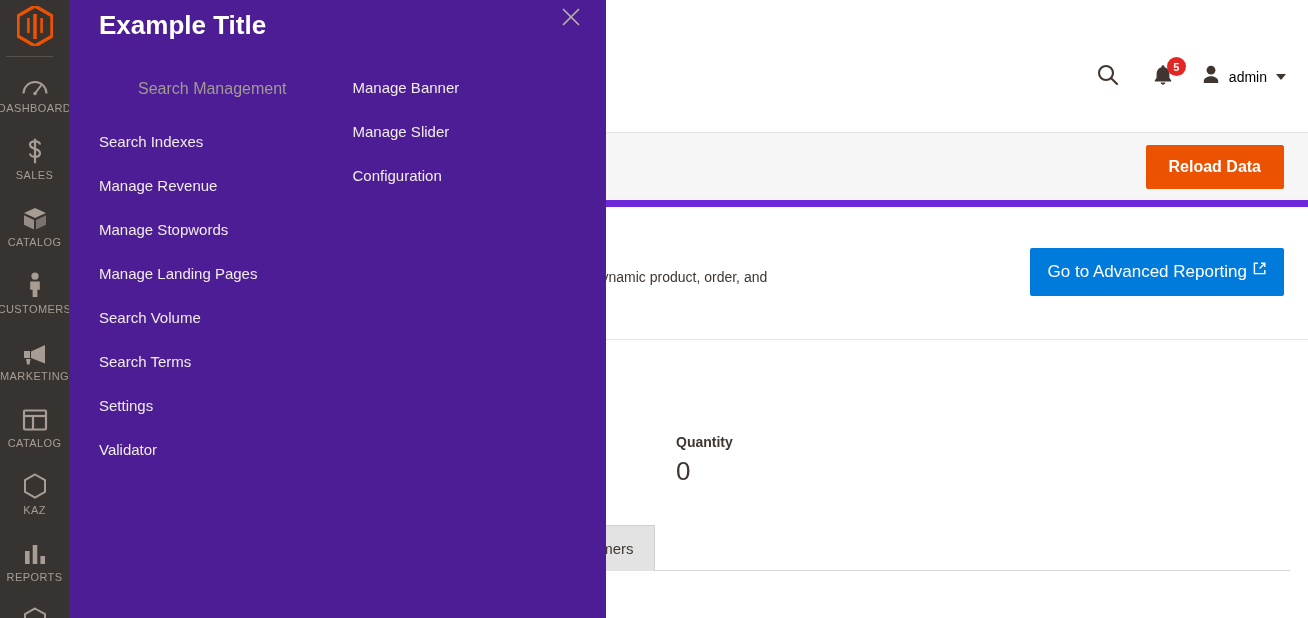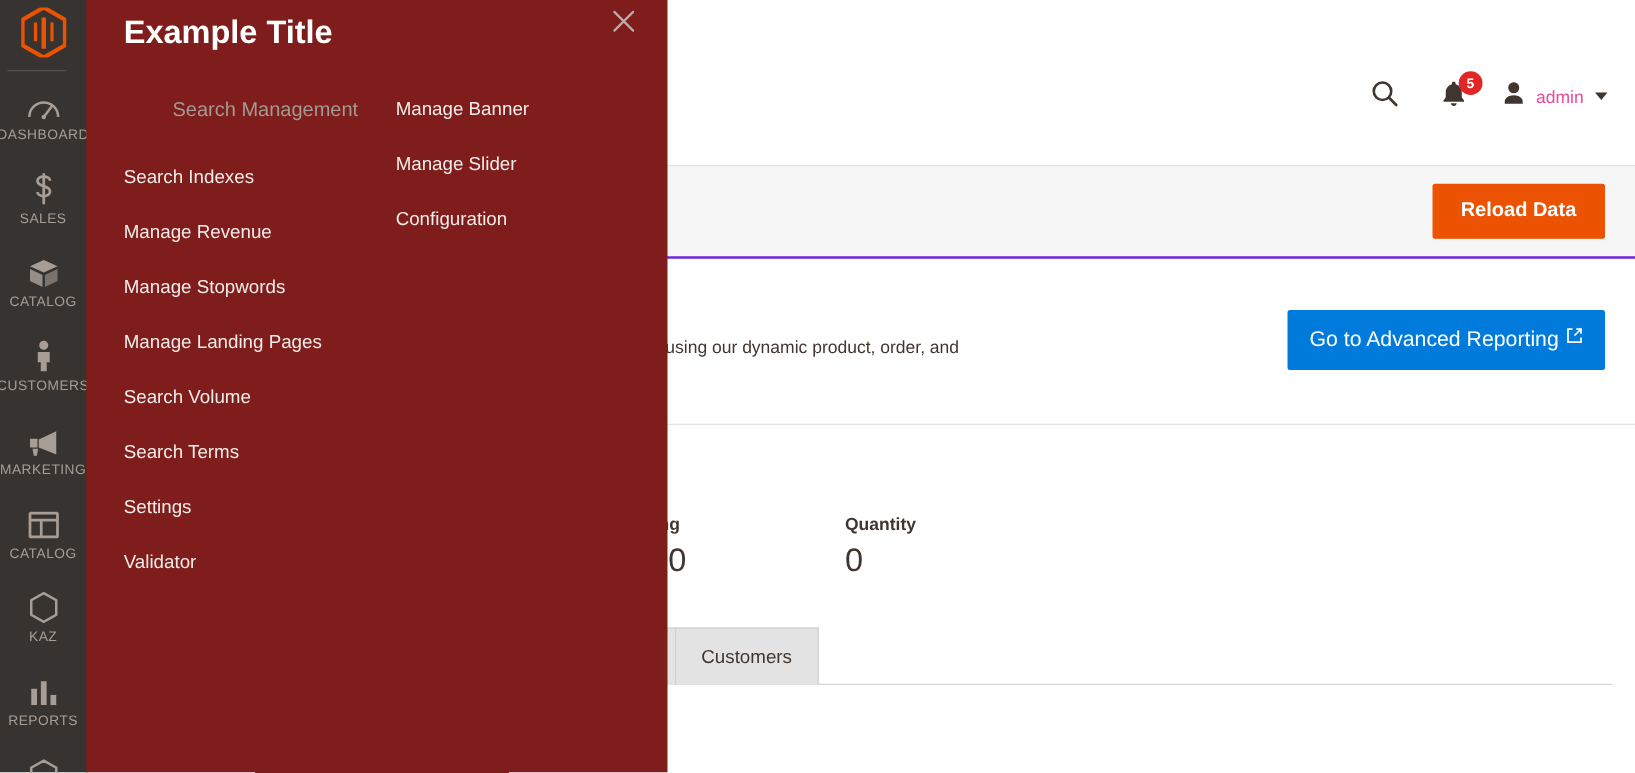--- a/index.html
+++ b/index.html
@@ -83,33 +83,33 @@
     color: #ffffff;
     font-size: 11px; font-weight: bold;
     display: flex; align-items: center; justify-content: center;
     padding: 0 3px;
   }
   .admin-user {
     display: flex; align-items: center; gap: 8px;
     cursor: pointer;
     padding-left: 6px;
   }
-  .admin-name { font-size: 14px; color: #ec4899; }
+  .admin-name { font-size: 14px; color: #000000; }
   .caret-down {
     width: 0; height: 0;
     border-left: 5px solid transparent;
     border-right: 5px solid transparent;
     border-top: 6px solid #41362f;
     margin-left: 1px;
   }
 
   .page-title-bar {
     background: #f6f6f6;
     border-top: 1px solid #e3e3e3;
-    border-bottom: 2px solid #6d28d9;
+    border-bottom: 7px solid #6d28d9;
     height: 75px;
     position: relative;
     padding: 0 24px;
     display: flex; align-items: center; justify-content: flex-end;
   }
   .page-title {
     position: absolute; left: 30px; top: 50%;
     transform: translateY(-50%);
     font-size: 26px; color: #41362f; font-weight: normal;
   }
@@ -154,20 +154,21 @@
   .chart-notice {
     padding: 24px 30px 22px 30px;
     font-size: 15px; color: #41362f;
   }
   .chart-notice a { color: #007bdb; text-decoration: none; cursor: pointer; }
 
   .stats-row {
     display: flex;
     padding: 8px 30px 22px 30px;
     gap: 0;
+    margin-top: 23px;
   }
   .stat {
     width: 192px;
   }
   .stat-label {
     font-size: 14px; font-weight: bold; color: #41362f;
     margin-bottom: 6px;
   }
   .stat-value {
     font-size: 26px; color: #41362f;
@@ -203,22 +204,22 @@
     background: #ffffff;
     border-top: 3px solid #eb5202;
     padding-top: 12px;
     z-index: 2;
   }
 
   
   .menu-panel {
     position: absolute;
     left: 69px; top: 0;
-    width: 465px; height: 618px;
-    background: #7f1d1d;
+    width: 537px; height: 618px;
+    background: #4c1d95;
     z-index: 20;
     overflow: hidden;
   }
   .menu-title {
     position: absolute;
     left: 30px; top: 0;
     font-size: 26px; font-weight: bold;
     color: #ffffff;
     line-height: 38px;
     padding-top: 6px;

